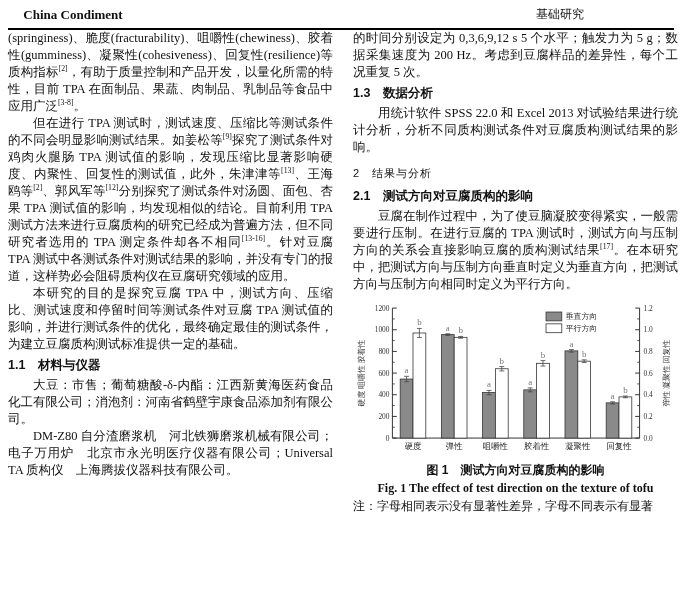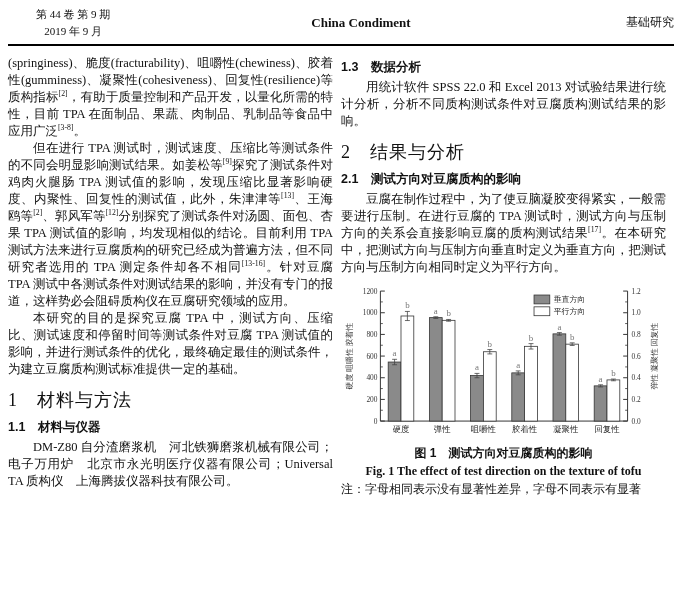--- a/index.html
+++ b/index.html
@@ -13,28 +13,28 @@
   
   .header{display:grid;grid-template-columns:130px 1fr 90px;align-items:center;}
   .head-left{font-size:11px;line-height:1.5;text-align:center;white-space:nowrap;}
   .head-center{text-align:center;}
   .journal-cn{font-size:17px;font-weight:700;letter-spacing:11px;text-indent:11px;}
   .journal-en{font-size:13px;font-weight:700;margin-top:1px;}
   .head-right{font-size:12px;text-align:right;font-family:"Liberation Sans","DejaVu Sans",sans-serif;}
   .rule{border:none;border-top:2px solid #000;margin:5px 0 0 0;}
 
   
-  .columns{display:grid;grid-template-columns:325px 325px;column-gap:8px;margin-top:9px;}
+  .columns{display:grid;grid-template-columns:325px 325px;column-gap:20px;}
   .col{min-width:0;}
   p.p{margin:0;font-size:12.5px;line-height:17px;text-align:justify;}
   .indent{text-indent:2em;}
   sup{font-size:0.62em;line-height:0;}
   h2.h1{
-    font-family:Liberation Serif, serif;font-weight:500;
-    font-size:18px;letter-spacing:1px;margin:10px 0 7px 0;
+    font-family:Liberation Sans, sans-serif;font-weight:500;
+    font-size:11px;letter-spacing:1px;margin:10px 0 7px 0;
   }
   h3.h2{
     font-family:"Liberation Sans","DejaVu Sans",sans-serif;font-weight:600;
     font-size:12.5px;margin:4px 0 3px 0;
   }
 
   
   .figure{margin-top:8px;}
   .chart-wrap{width:325px;}
   .cap-cn{
@@ -45,42 +45,39 @@
   .note{font-size:12px;margin-top:2px;text-align:justify;}
 
   svg text{font-family:"Liberation Serif","DejaVu Serif",serif;}
 </style>
 </head>
 <body>
 
 <div class="page">
 
   <div class="header">
-    <div class="head-left">
-      <div>第 44 卷 第 9 期</div>
-      <div>2019 年 9 月</div>
-    </div>
     <div class="head-center">
       <div class="journal-en">China Condiment</div>
     </div>
     <div class="head-right">基础研究</div>
   </div>
   <hr class="rule">
 
   <div class="columns">
     <div class="col" id="left-col">
         <p class="p">(springiness)、脆度(fracturability)、咀嚼性(chewiness)、胶着性(gumminess)、凝聚性(cohesiveness)、回复性(resilience)等质构指标<sup>[2]</sup>，有助于质量控制和产品开发，以量化所需的特性，目前 TPA 在面制品、果蔬、肉制品、乳制品等食品中应用广泛<sup>[3-8]</sup>。</p>
         <p class="p indent">但在进行 TPA 测试时，测试速度、压缩比等测试条件的不同会明显影响测试结果。如姜松等<sup>[9]</sup>探究了测试条件对鸡肉火腿肠 TPA 测试值的影响，发现压缩比显著影响硬度、内聚性、回复性的测试值，此外，朱津津等<sup>[13]</sup>、王海鸥等<sup>[2]</sup>、郭风军等<sup>[12]</sup>分别探究了测试条件对汤圆、面包、杏果 TPA 测试值的影响，均发现相似的结论。目前利用 TPA 测试方法来进行豆腐质构的研究已经成为普遍方法，但不同研究者选用的 TPA 测定条件却各不相同<sup>[13-16]</sup>。针对豆腐 TPA 测试中各测试条件对测试结果的影响，并没有专门的报道，这样势必会阻碍质构仪在豆腐研究领域的应用。</p>
         <p class="p indent">本研究的目的是探究豆腐 TPA 中，测试方向、压缩比、测试速度和停留时间等测试条件对豆腐 TPA 测试值的影响，并进行测试条件的优化，最终确定最佳的测试条件，为建立豆腐质构测试标准提供一定的基础。</p>
-        <h2 class="h1">1　材料与方法</h2>
         <h3 class="h2">1.1　材料与仪器</h3>
+        <p class="p indent">大豆：市售；葡萄糖酸-δ-内酯：江西新黄海医药食品化工有限公司；消泡剂：河南省鹤壁宇康食品添加剂有限公司。</p>
         <p class="p indent">DM-Z80 自分渣磨浆机　河北铁狮磨浆机械有限公司；电子万用炉　北京市永光明医疗仪器有限公司；Universal TA 质构仪　上海腾拔仪器科技有限公司。</p>
       </div>
     <div class="col" id="right-col">
 
+      <p class="p">的时间分别设定为 0,3,6,9,12 s 5 个水平；触发力为 5 g；数据采集速度为 200 Hz。考虑到豆腐样品的差异性，每个工况重复 5 次。</p>
         <h3 class="h2">1.3　数据分析</h3>
         <p class="p indent">用统计软件 SPSS 22.0 和 Excel 2013 对试验结果进行统计分析，分析不同质构测试条件对豆腐质构测试结果的影响。</p>
         <h2 class="h1">2　结果与分析</h2>
         <h3 class="h2">2.1　测试方向对豆腐质构的影响</h3>
         <p class="p indent">豆腐在制作过程中，为了使豆脑凝胶变得紧实，一般需要进行压制。在进行豆腐的 TPA 测试时，测试方向与压制方向的关系会直接影响豆腐的质构测试结果<sup>[17]</sup>。在本研究中，把测试方向与压制方向垂直时定义为垂直方向，把测试方向与压制方向相同时定义为平行方向。</p>
         <div class="figure">
         <div class="chart-wrap">
           <svg id="chart-svg" width="325" height="154" viewBox="0 0 330 154">
               <line x1="40" y1="6" x2="40" y2="138" stroke="#333" stroke-width="1"></line>
               <line x1="291" y1="6" x2="291" y2="138" stroke="#333" stroke-width="1"></line>

